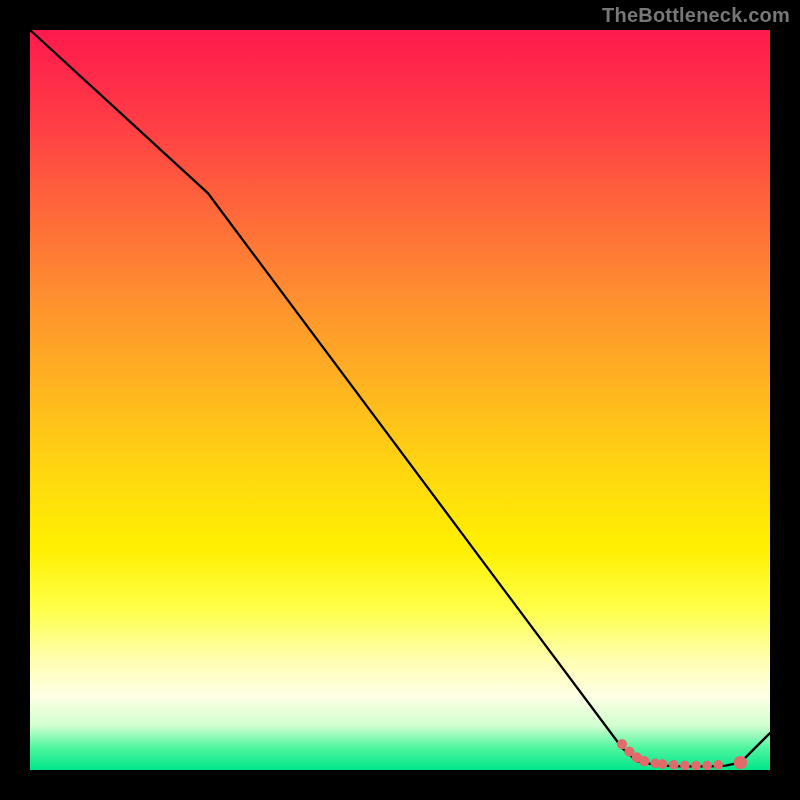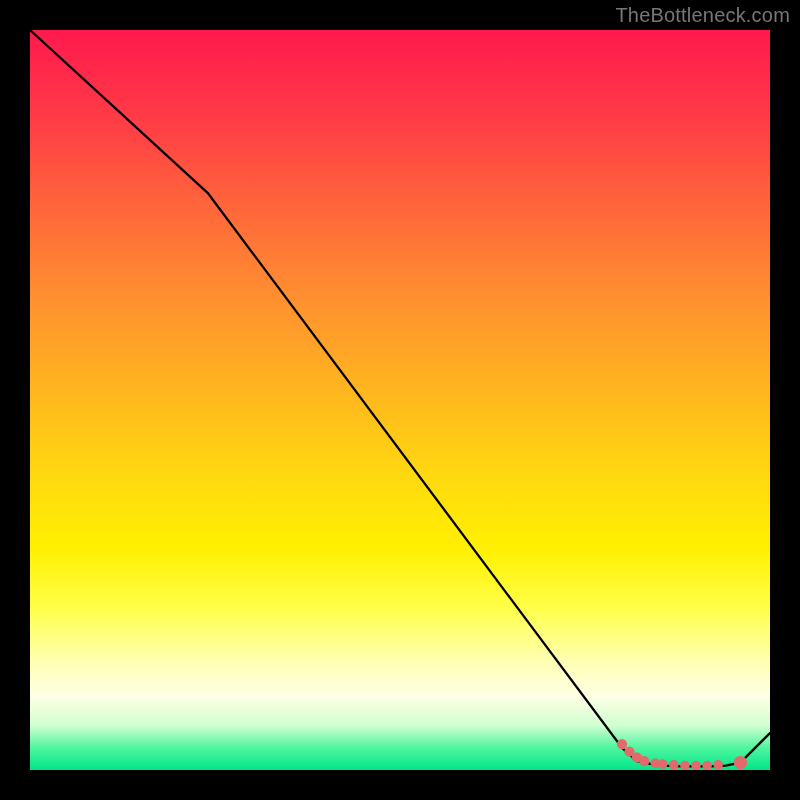--- a/index.html
+++ b/index.html
@@ -10,21 +10,21 @@
     position: relative;
     font-family: Arial, Helvetica, sans-serif;
     overflow: hidden;
   }
   .watermark {
     position: absolute;
     top: 4px;
     right: 10px;
     color: #777;
     font-size: 20px;
-    font-weight: 400;
+    font-weight: 700;
     letter-spacing: 0.2px;
     z-index: 5;
   }
   .plot-area {
     position: absolute;
     left: 30px;
     top: 30px;
     width: 740px;
     height: 740px;
     background: linear-gradient(to bottom,

